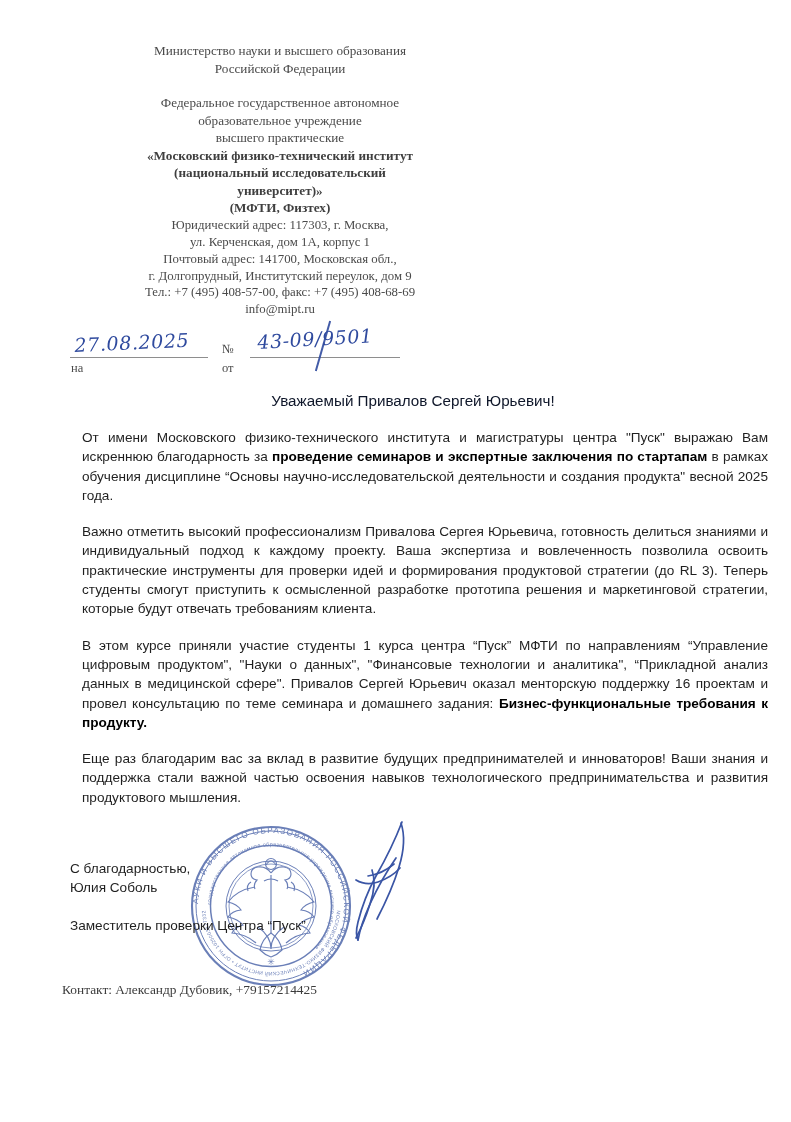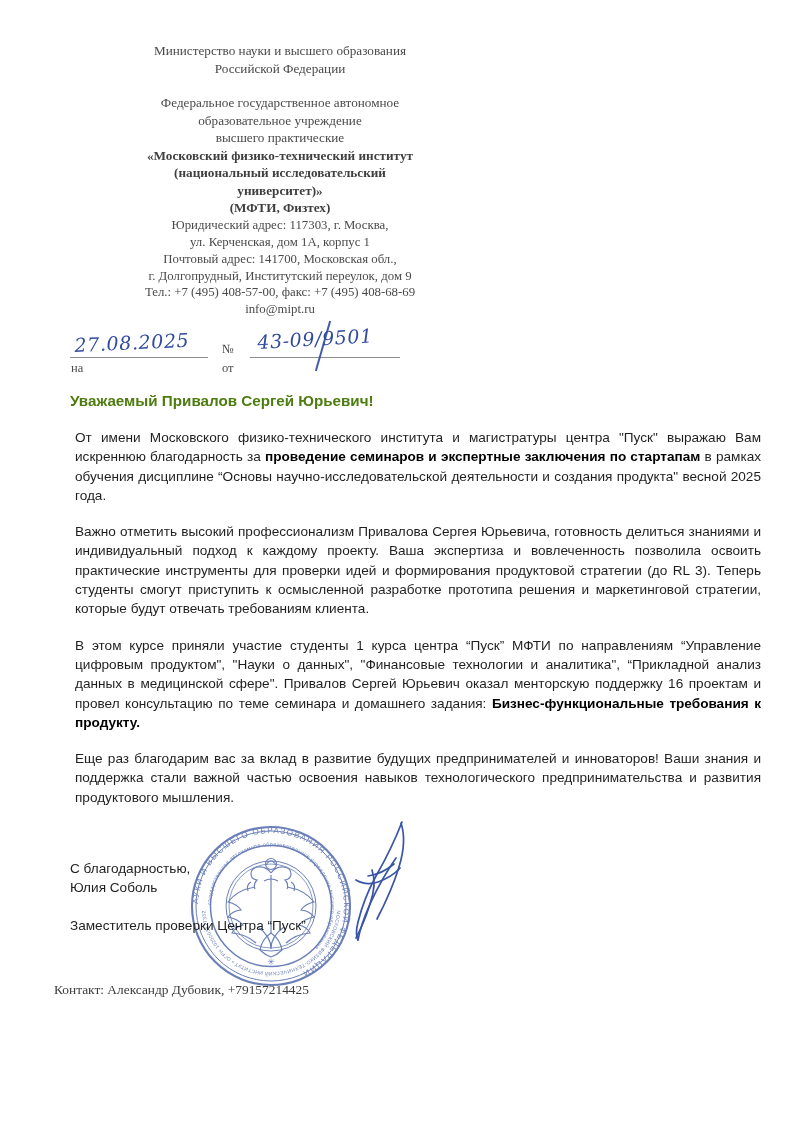--- a/index.html
+++ b/index.html
@@ -85,28 +85,28 @@
   .sym-no { left: 152px; top: 12px; }
   .sym-na { left: 1px;  top: 31px; }
   .sym-ot { left: 152px; top: 31px; }
 
   
   .salutation {
     position: absolute;
     left: 70px;
     top: 392px;
     width: 686px;
-    text-align: left;
-    font-weight: bold;
+    text-align: center;
+    font-weight: normal;
     font-size: 15.2px;
-    color: #4d7c0f;
+    color: #0f172a;
   }
   .body {
     position: absolute;
-    left: 75px;
+    left: 82px;
     top: 428px;
     width: 686px;
   }
   .para {
     margin: 0 0 17px 0;
     font-size: 13.6px;
     line-height: 1.42;
     text-align: justify;
     color: #1f1f1f;
   }
@@ -119,21 +119,21 @@
     top: 847px;
     font-size: 13.6px;
     line-height: 1.42;
     color: #1f1f1f;
     margin-top: 12px;
   }
   .signoff .role { margin-top: 18px; }
 
   .contact {
     position: absolute;
-    left: 54px;
+    left: 62px;
     top: 982px;
     font-family: "Liberation Serif", serif;
     font-size: 13.4px;
     color: #3b3b3b;
   }
 
   
   .seal {
     position: absolute;
     left: 180px;

